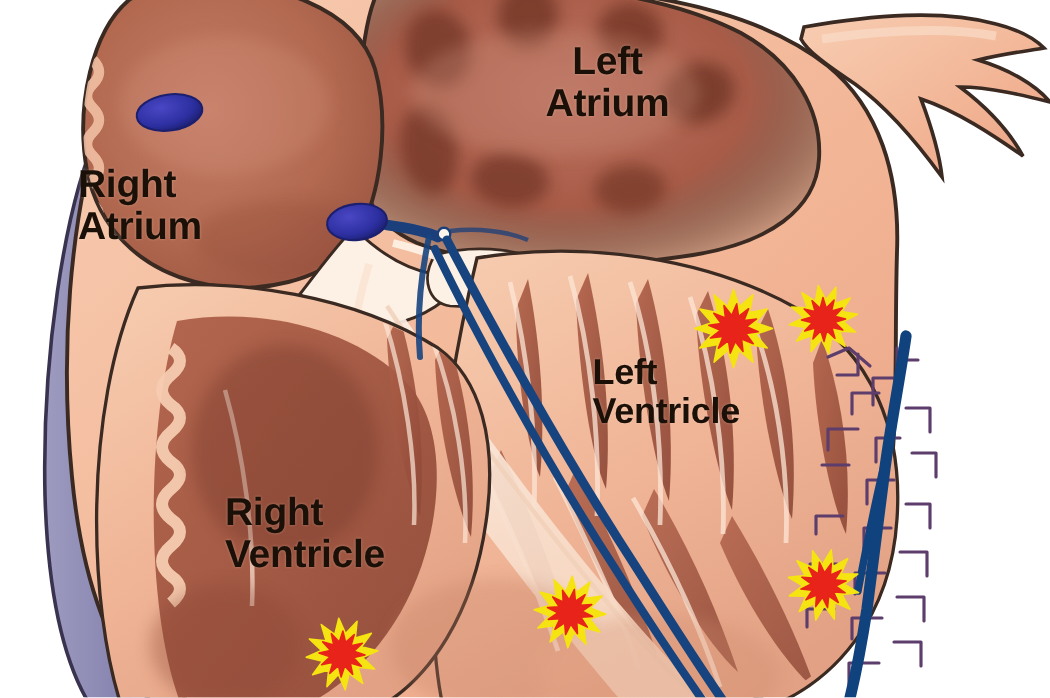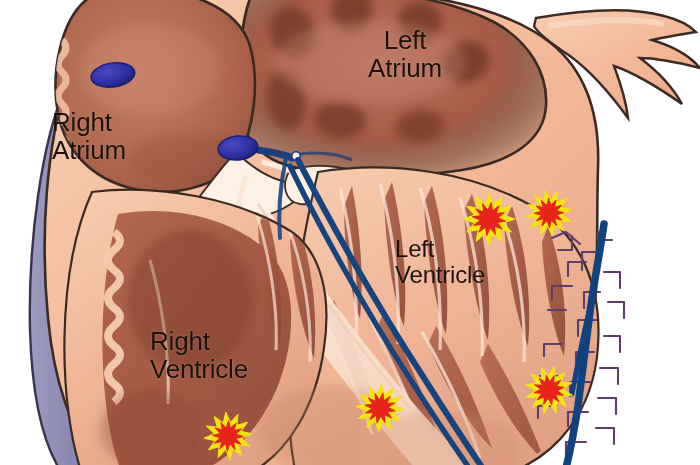--- a/index.html
+++ b/index.html
@@ -21,21 +21,21 @@
     position: absolute;
     top: 0;
     left: 0;
     width: 700px;
     height: 465px;
     display: block;
   }
   .label {
     position: absolute;
     font-family: "Liberation Sans", sans-serif;
-    font-weight: normal;
+    font-weight: bold;
     color: #1a1008;
     line-height: 1.08;
     text-align: center;
     white-space: pre-line;
     letter-spacing: -0.2px;
     pointer-events: none;
     text-shadow: 0 0 2px rgba(255,225,205,0.35);
   }
   #label-right-atrium {
     left: 52px;

